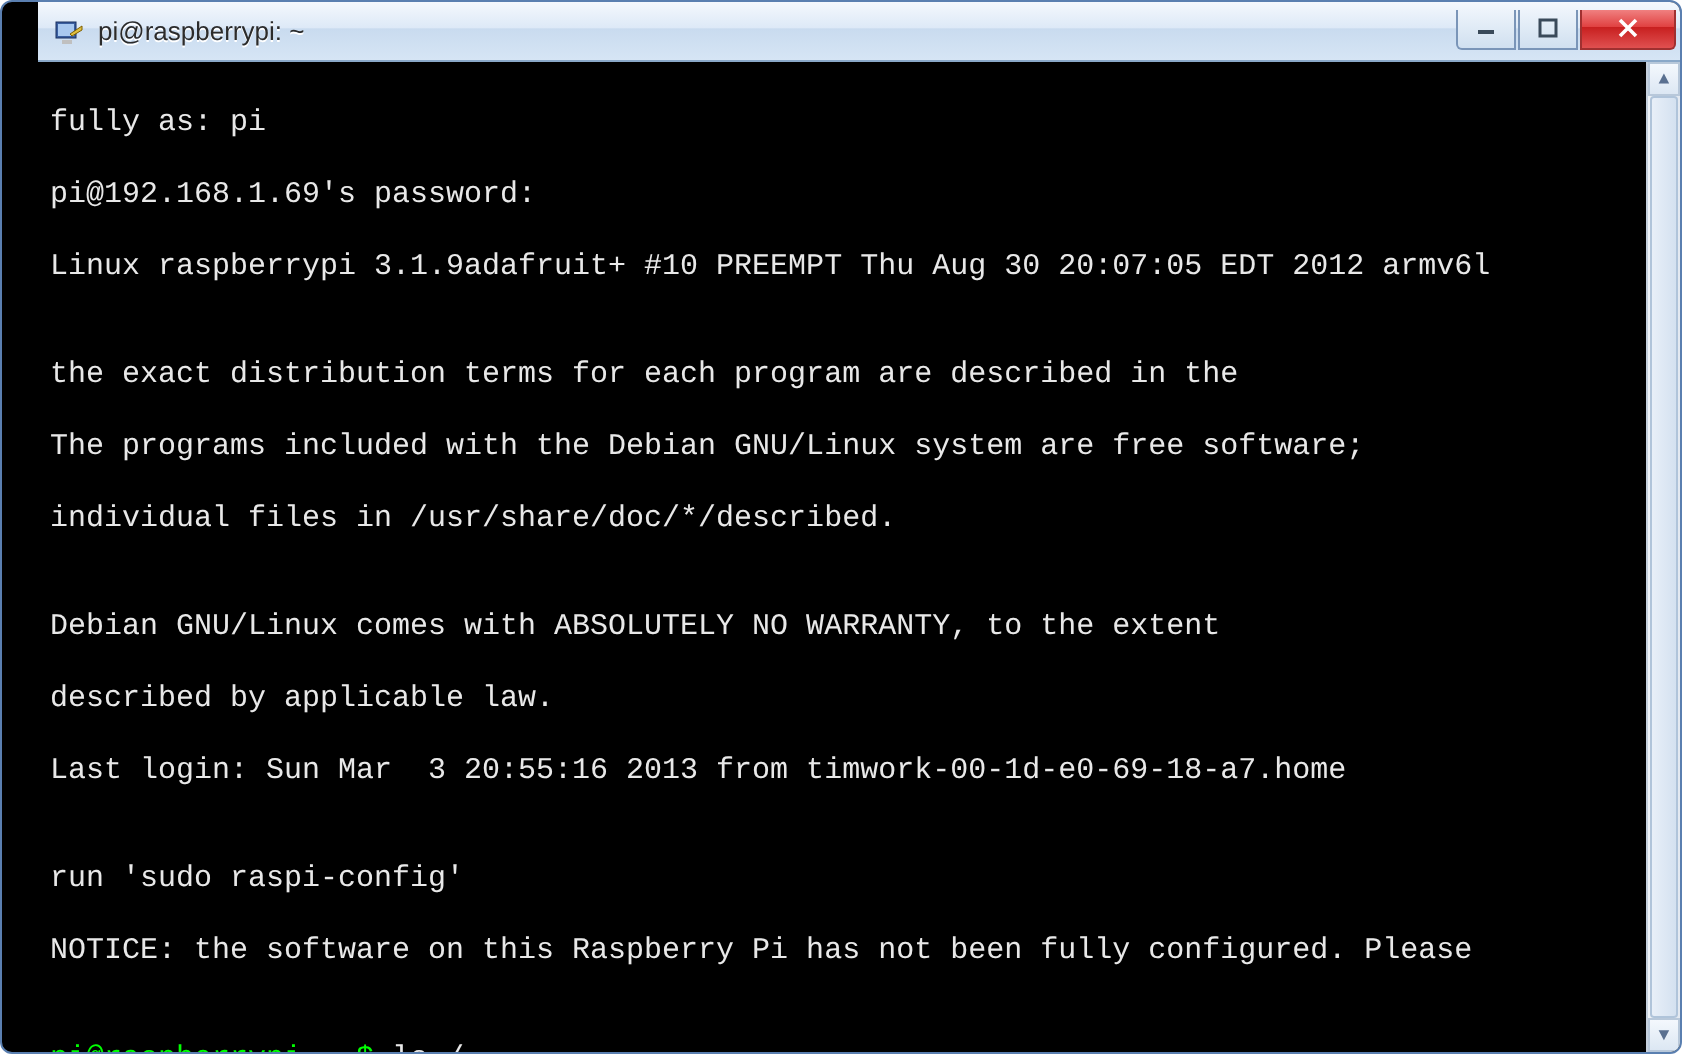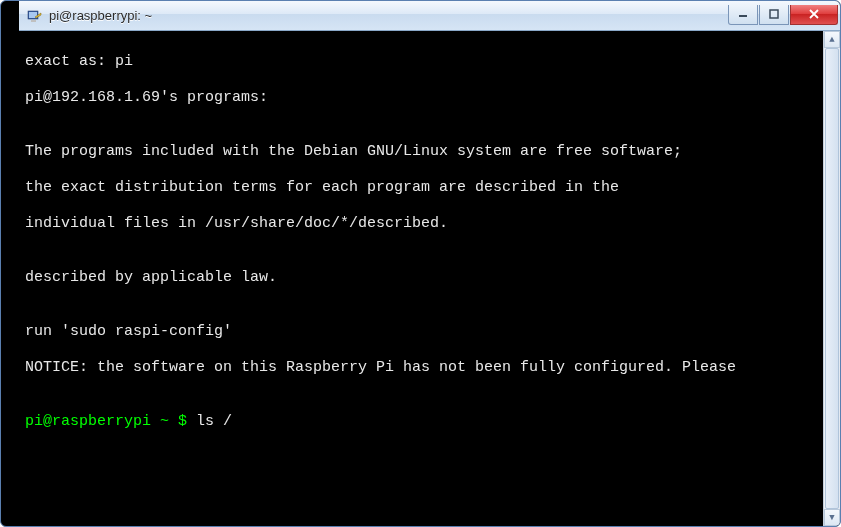--- a/index.html
+++ b/index.html
@@ -150,28 +150,31 @@
       </div>
       <div class="win-btn close">
         <svg width="12" height="10" viewBox="0 0 12 10">
             <path d="M2 1 L10 9 M10 1 L2 9" stroke="#fff" stroke-width="1.8"></path>
           </svg>
       </div>
     </div>
   </div>
 
   <div class="terminal">
-<div class="line">exact as: pi</div>
-<div class="line">pi@192.168.1.69's programs:</div>
+<div class="line">fully as: pi</div>
+<div class="line">pi@192.168.1.69's password:</div>
+<div class="line">Linux raspberrypi 3.1.9adafruit+ #10 PREEMPT Thu Aug 30 20:07:05 EDT 2012 armv6l</div>
 <div class="line"></div>
+<div class="line">the exact distribution terms for each program are described in the</div>
 <div class="line">The programs included with the Debian GNU/Linux system are free software;</div>
-<div class="line">the exact distribution terms for each program are described in the</div>
 <div class="line">individual files in /usr/share/doc/*/described.</div>
 <div class="line"></div>
+<div class="line">Debian GNU/Linux comes with ABSOLUTELY NO WARRANTY, to the extent</div>
 <div class="line">described by applicable law.</div>
+<div class="line">Last login: Sun Mar  3 20:55:16 2013 from timwork-00-1d-e0-69-18-a7.home</div>
 <div class="line"></div>
 <div class="line">run 'sudo raspi-config'</div>
 <div class="line">NOTICE: the software on this Raspberry Pi has not been fully configured. Please</div>
 <div class="line"></div>
 <div class="line"><span class="p-green">pi@raspberrypi</span><span class="p-green"> ~ $ </span><span>ls /</span></div>
 
 
 
 
 

